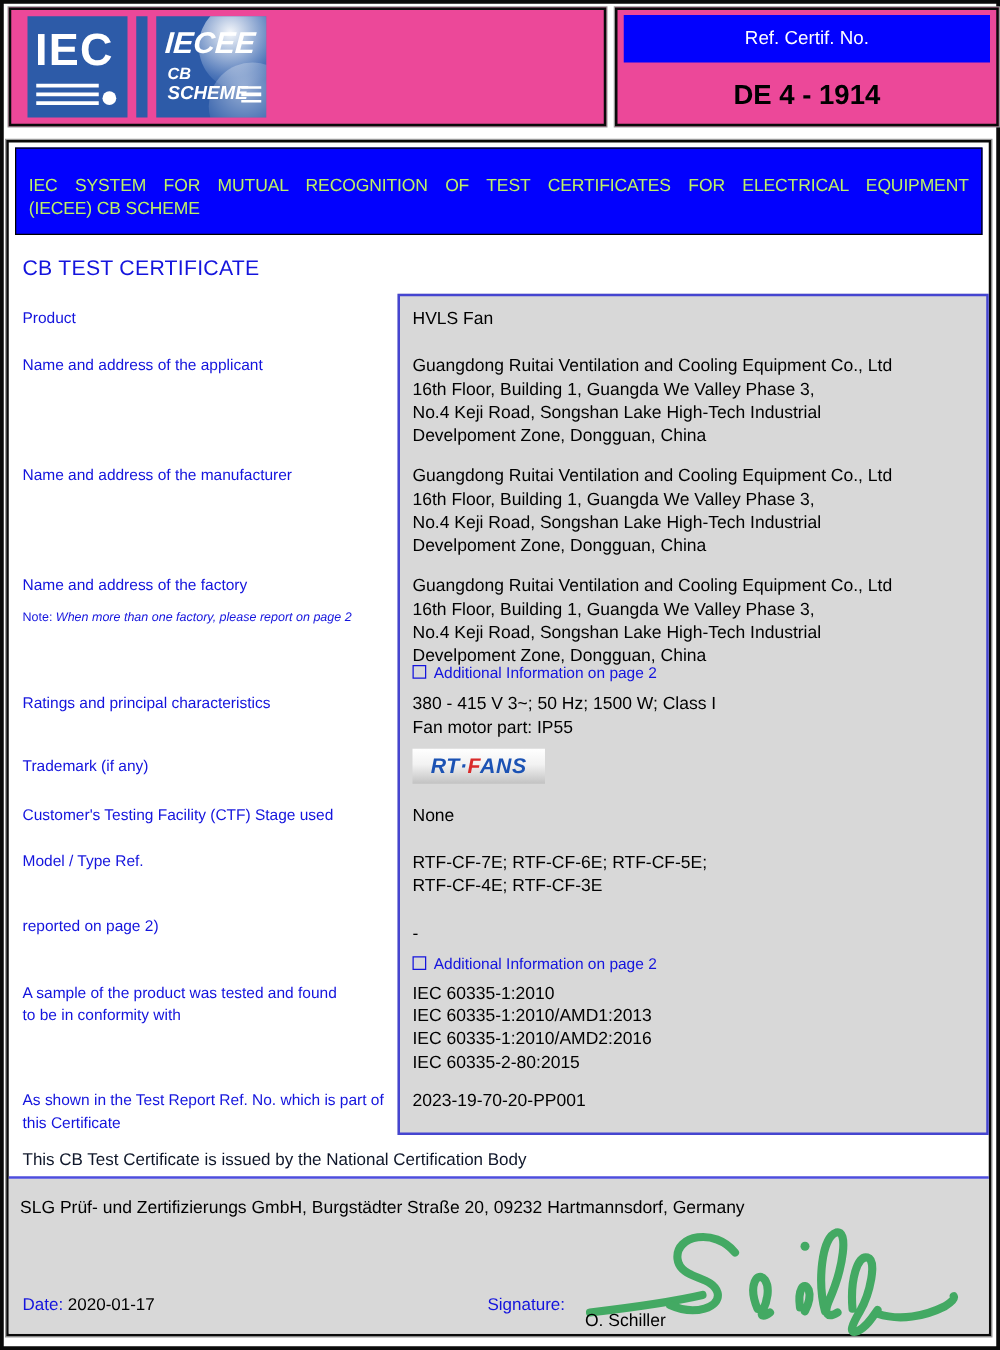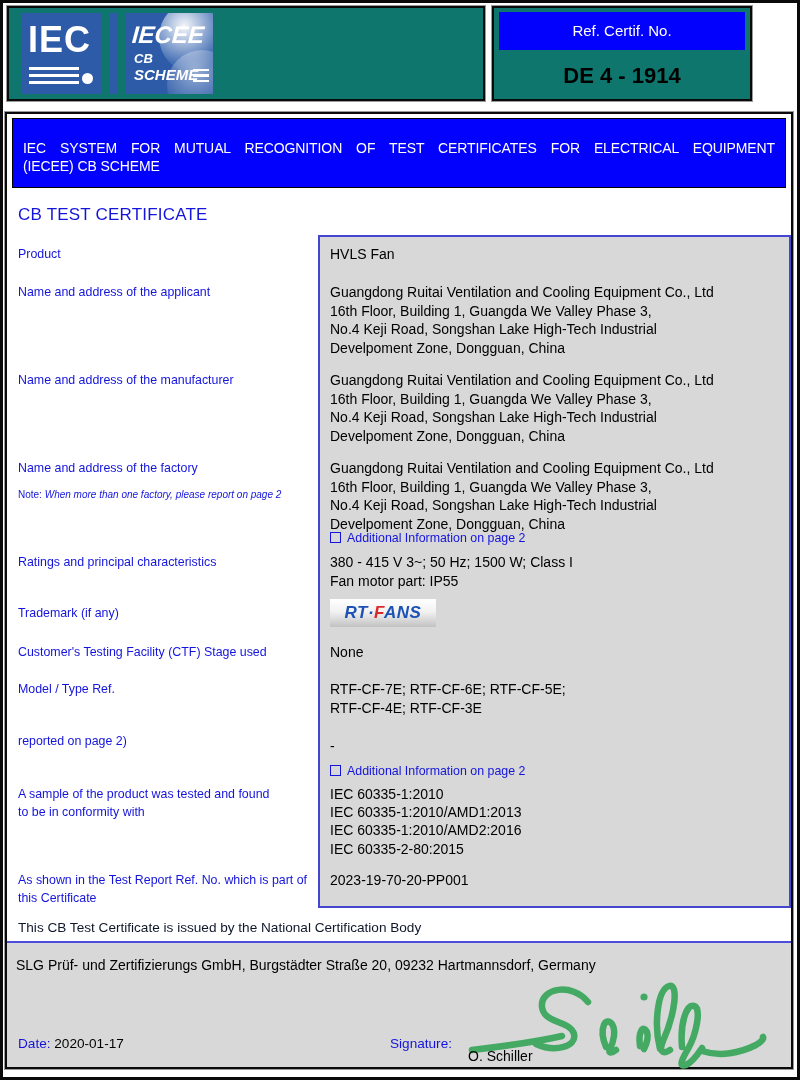--- a/index.html
+++ b/index.html
@@ -4,23 +4,23 @@
 <style>
   * { margin:0; padding:0; box-sizing:border-box; }
   html,body { background:#fff; }
   body {
     font-family:"Liberation Sans","DejaVu Sans",sans-serif;
     width:800px; height:1080px; position:relative; overflow:hidden;
   }
   .page-frame { position:absolute; inset:0; border:3px solid #0a0a0a; }
 
   
-  .hdr-box { position:absolute; background:#0f766e; border:2px solid #0a0a0a; box-shadow:0 0 0 1px #9a9a9a; }
+  .hdr-box { position:absolute; background:#ec4899; border:2px solid #0a0a0a; box-shadow:0 0 0 1px #9a9a9a; }
   .hdr-left { left:7px; top:6px; width:478px; height:95px; }
-  .hdr-right{ left:492px; top:6px; width:260px; height:95px; }
+  .hdr-right{ left:492px; top:6px; width:307px; height:95px; }
 
   .logo-iec { position:absolute; left:13px; top:5px; width:80px; height:81px; background:#2d5ba8; color:#fff; }
   .logo-iec .iec-text { position:absolute; left:6px; top:6px; font-size:36px; font-weight:bold; letter-spacing:1px; }
   .logo-iec .iec-lines { position:absolute; left:7px; bottom:10px; }
   .logo-iec .iec-lines div { width:50px; height:3px; background:#fff; margin-top:4px; }
   .logo-iec .iec-dot { position:absolute; right:9px; bottom:10px; width:11px; height:11px; border-radius:50%; background:#fff; }
   .logo-bar { position:absolute; left:100px; top:5px; width:9px; height:81px; background:#2d5ba8; }
   .logo-iecee { position:absolute; left:116px; top:5px; width:88px; height:81px; background:#2d5ba8; color:#fff; overflow:hidden; font-style:italic; font-weight:bold; }
   .logo-iecee .sphere { position:absolute; right:-18px; top:-12px; width:72px; height:72px; border-radius:50%;
       background:radial-gradient(circle at 35% 35%, rgba(255,255,255,.95), rgba(170,195,230,.25) 55%, rgba(255,255,255,0) 70%); }
@@ -33,21 +33,21 @@
   .logo-iecee .eq div { width:16px; height:2.5px; background:#fff; margin-top:3px; }
 
   .ref-bar { position:absolute; left:5px; top:4px; right:5px; height:38px; background:#0201fe; color:#fff;
              font-size:15px; text-align:center; line-height:38px; }
   .cert-no { position:absolute; left:0; right:0; top:55px; text-align:center; font-size:22px; font-weight:bold; color:#000; }
 
   
   .main-box { position:absolute; left:5px; top:112px; width:788px; height:957px; border:2px solid #0a0a0a; box-shadow:0 0 0 1px #9a9a9a; background:#fff; }
 
   .banner { position:absolute; left:12px; top:118px; width:774px; height:70px; background:#0201fe; border:1px solid #000;
-            color:#ffffff; font-size:14px; line-height:18px; padding:20px 10px 0 10px; letter-spacing:-0.1px; }
+            color:#bef264; font-size:14px; line-height:18px; padding:20px 10px 0 10px; letter-spacing:-0.1px; }
   .banner .j { text-align:justify; text-align-last:justify; }
 
   .doc-title { position:absolute; left:18px; top:205px; font-size:17px; color:#1414dd; letter-spacing:.2px; }
 
   .value-box { position:absolute; left:318px; top:235px; width:473px; height:673px; background:#d8d8d8; border:2px solid #4545d0; }
   .gray-footer { position:absolute; left:7px; top:943px; width:784px; height:124px; background:#d8d8d8; }
   .blue-rule { position:absolute; left:7px; top:941px; width:784px; height:2px; background:#4d4ddd; }
 
   .lbl { position:absolute; left:18px; width:298px; font-size:12.4px; line-height:17.5px; color:#1414dd; }
   .val { position:absolute; left:330px; width:452px; font-size:14px; line-height:18.6px; color:#000; }

